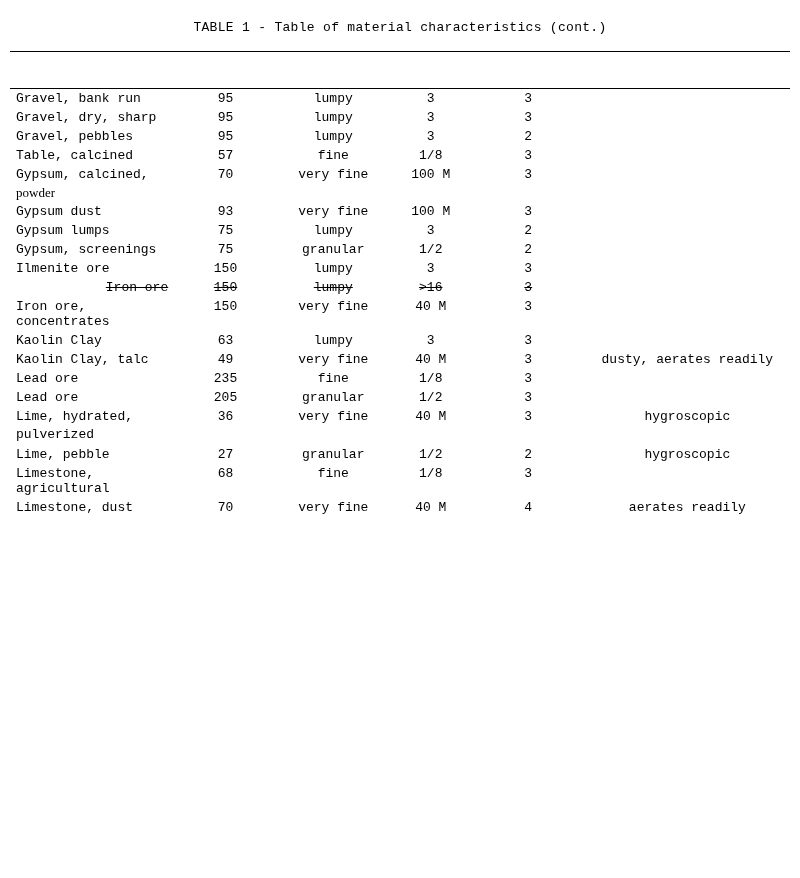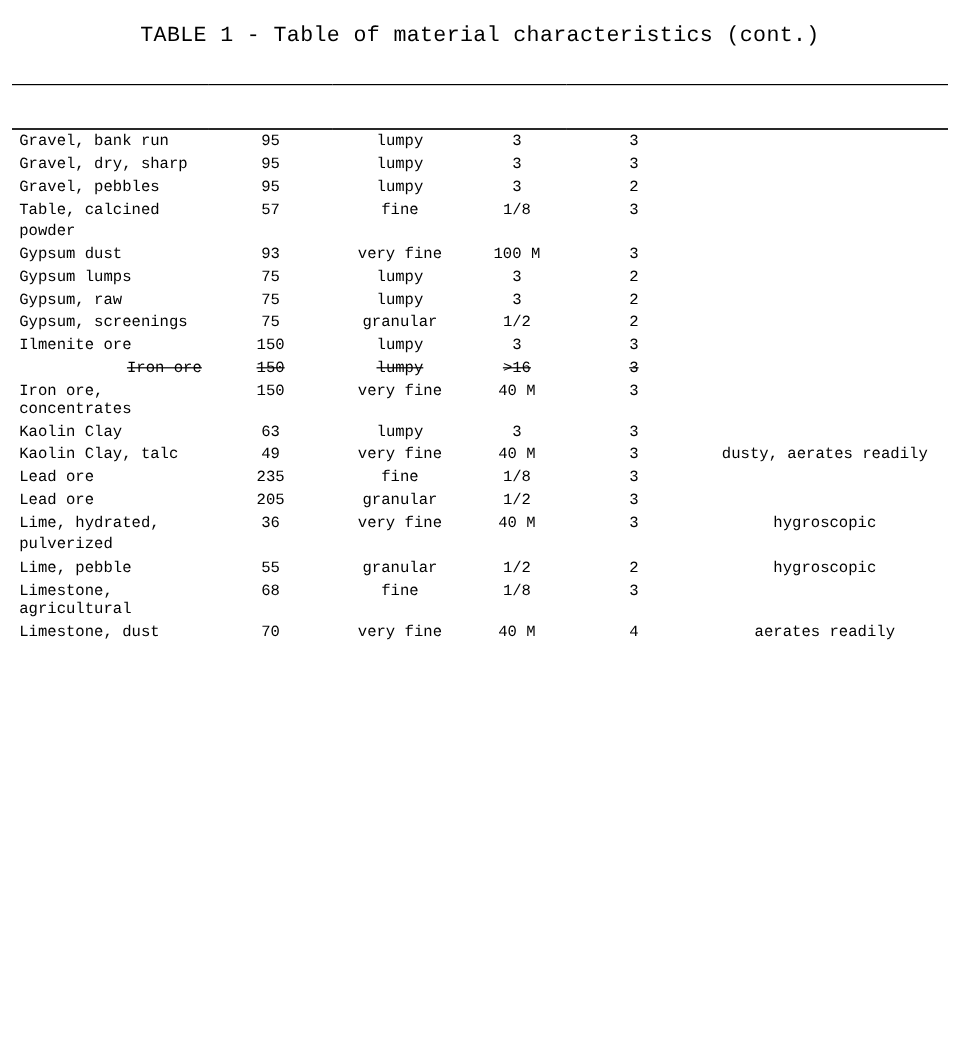--- a/index.html
+++ b/index.html
@@ -6,22 +6,22 @@
     body {
       background: #fff;
       font-family: 'Courier New', Courier, monospace;
       font-size: 13px;
       color: #000;
       padding: 20px 10px;
       width: 800px;
     }
     .page-title {
       text-align: center;
-      font-size: 18px;
-      margin-bottom: 30px;
+      font-size: 13px;
+      margin-bottom: 16px;
       letter-spacing: 0.3px;
     }
     table {
       width: 100%;
       border-collapse: collapse;
     }
     th, td {
       padding: 2px 6px;
       vertical-align: top;
       text-align: left;
@@ -111,46 +111,46 @@
         <td class="col-comments"></td>
       </tr>
       <tr>
         <td class="col-material">Table, calcined</td>
         <td class="col-density">57</td>
         <td class="col-description">fine</td>
         <td class="col-size">1/8</td>
         <td class="col-flowability">3</td>
         <td class="col-comments"></td>
       </tr>
-      <tr style="line-height: 1.1;">
+      <tr>
+        <td class="col-material">Gypsum, calcined,</td>
+        <td class="col-density">70</td>
+        <td class="col-description">very fine</td>
+        <td class="col-size">100 M</td>
+        <td class="col-flowability">3</td>
+        <td class="col-comments"></td>
+      </tr>
+      <tr style="line-height: 1.1; font-family: Liberation Serif, serif;">
         <td class="col-material">  powder</td>
         <td class="col-density"></td>
         <td class="col-description"></td>
         <td class="col-size"></td>
         <td class="col-flowability"></td>
         <td class="col-comments"></td>
       </tr>
       <tr>
         <td class="col-material">Gypsum dust</td>
         <td class="col-density">93</td>
         <td class="col-description">very fine</td>
         <td class="col-size">100 M</td>
         <td class="col-flowability">3</td>
         <td class="col-comments"></td>
       </tr>
       <tr>
         <td class="col-material">Gypsum lumps</td>
-        <td class="col-density">75</td>
-        <td class="col-description">lumpy</td>
-        <td class="col-size">3</td>
-        <td class="col-flowability">2</td>
-        <td class="col-comments"></td>
-      </tr>
-      <tr>
-        <td class="col-material">Gypsum, raw</td>
         <td class="col-density">75</td>
         <td class="col-description">lumpy</td>
         <td class="col-size">3</td>
         <td class="col-flowability">2</td>
         <td class="col-comments"></td>
       </tr>
       <tr>
         <td class="col-material">Gypsum, screenings</td>
         <td class="col-density">75</td>
         <td class="col-description">granular</td>
@@ -225,21 +225,21 @@
       <tr style="line-height: 1.1;">
         <td class="col-material">  pulverized</td>
         <td class="col-density"></td>
         <td class="col-description"></td>
         <td class="col-size"></td>
         <td class="col-flowability"></td>
         <td class="col-comments"></td>
       </tr>
       <tr>
         <td class="col-material">Lime, pebble</td>
-        <td class="col-density">55</td>
+        <td class="col-density">27</td>
         <td class="col-description">granular</td>
         <td class="col-size">1/2</td>
         <td class="col-flowability">2</td>
         <td class="col-comments">hygroscopic</td>
       </tr>
       <tr>
         <td class="col-material">Limestone, agricultural</td>
         <td class="col-density">68</td>
         <td class="col-description">fine</td>
         <td class="col-size">1/8</td>

